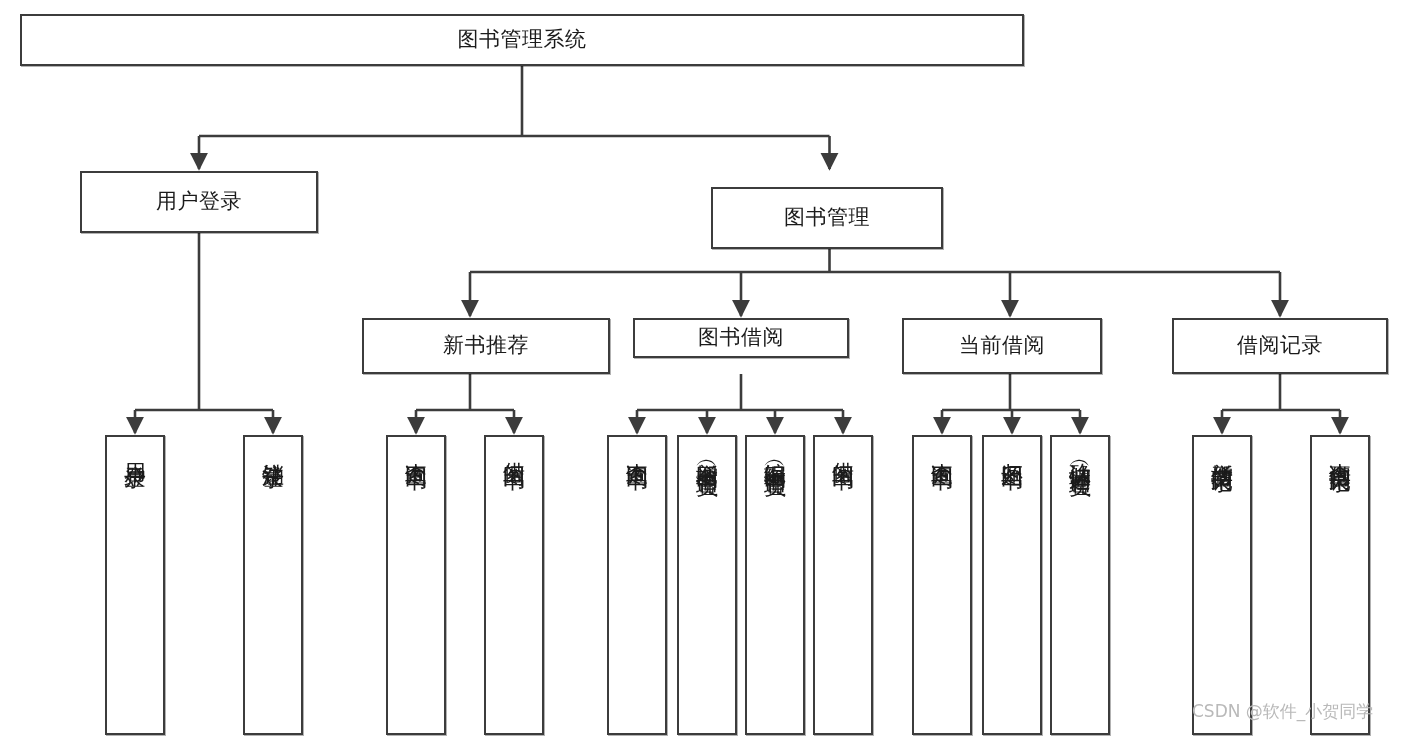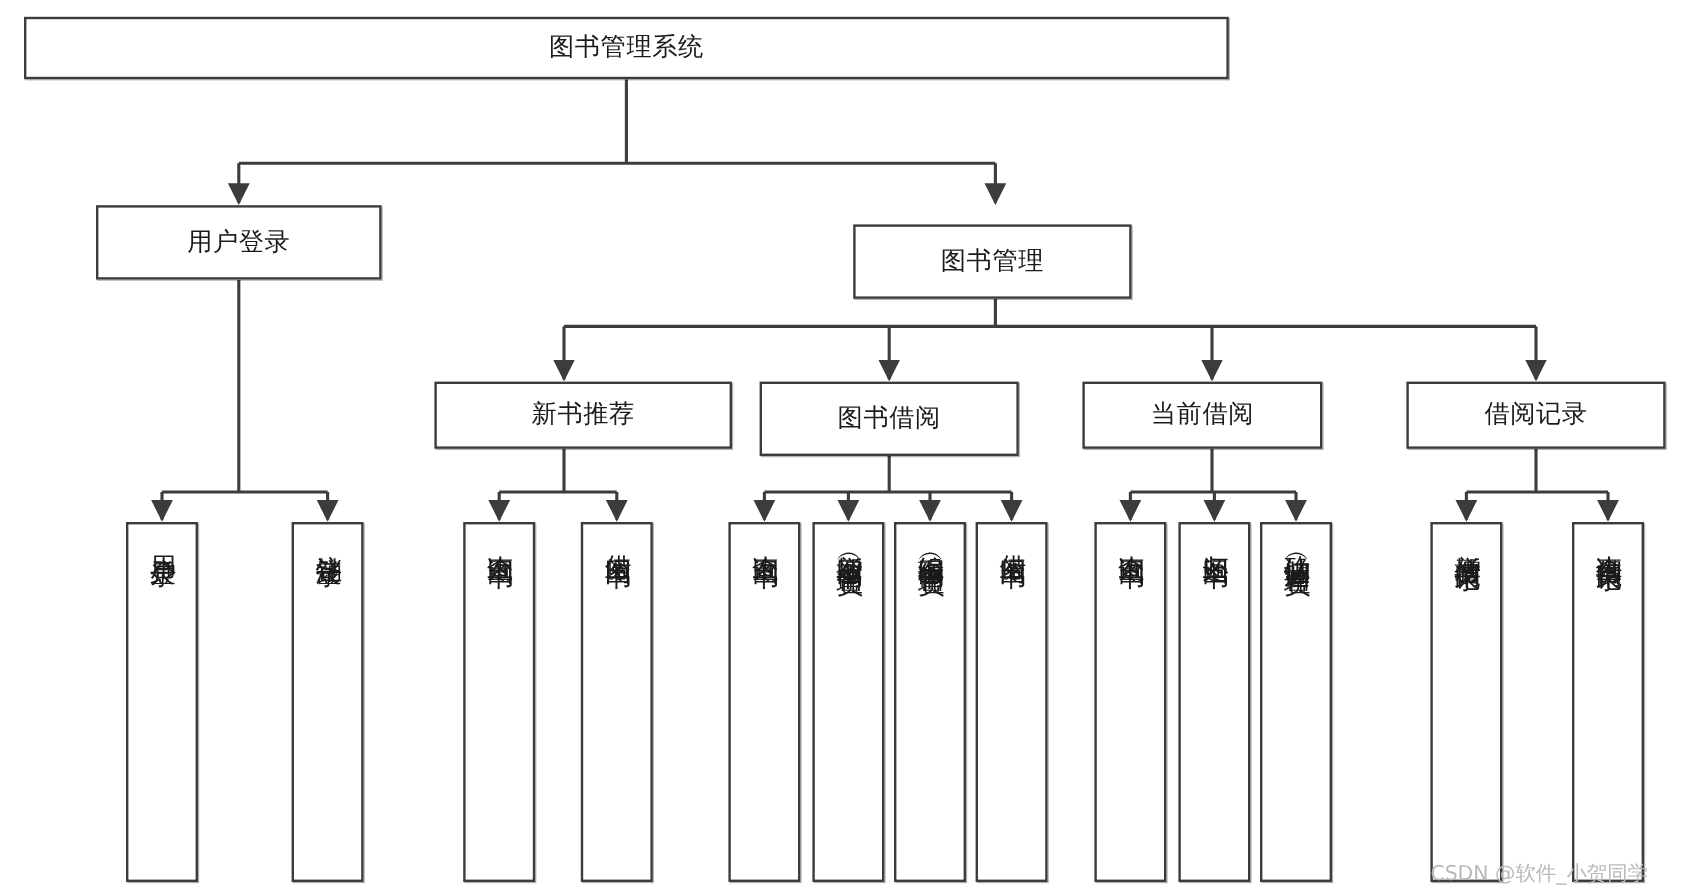--- a/index.html
+++ b/index.html
@@ -116,21 +116,21 @@
       </div>
       <div class="node-box" style="left: 80px; top: 171px; width: 238px; height: 62px;">
         <span class="node-label-h">用户登录</span>
       </div>
       <div class="node-box" style="left: 711px; top: 171px; width: 232px; height: 62px; margin-top: 16px;">
         <span class="node-label-h">图书管理</span>
       </div>
       <div class="node-box" style="left: 362px; top: 318px; width: 248px; height: 56px;">
         <span class="node-label-h">新书推荐</span>
       </div>
-      <div class="node-box" style="left: 633px; top: 318px; width: 216px; height: 62px;">
+      <div class="node-box" style="left: 633px; top: 318px; width: 216px; height: 40px;">
         <span class="node-label-h">图书借阅</span>
       </div>
       <div class="node-box" style="left: 902px; top: 318px; width: 200px; height: 56px;">
         <span class="node-label-h">当前借阅</span>
       </div>
       <div class="node-box" style="left: 1172px; top: 318px; width: 216px; height: 56px; justify-content: center;">
         <span class="node-label-h">借阅记录</span>
       </div>
       <div class="node-box vertical" style="left: 105px; top: 435px; width: 60px; height: 300px;">
         <span class="node-label-v">用户登录</span>
@@ -166,15 +166,15 @@
         <span class="node-label-v">确认归还（管理员）</span>
       </div>
       <div class="node-box vertical" style="left: 1192px; top: 435px; width: 60px; height: 300px;">
         <span class="node-label-v">新增借阅记录</span>
       </div>
       <div class="node-box vertical" style="left: 1310px; top: 435px; width: 60px; height: 300px;">
         <span class="node-label-v">查询借阅记录</span>
       </div>
     </div>
 
-  <div class="watermark" style="left: 1192px; top: 716px;">CSDN @软件_小贺同学</div>
+  <div class="watermark" style="left: 1192px; top: 700px;">CSDN @软件_小贺同学</div>
 
 </div>
 
 </body></html>

